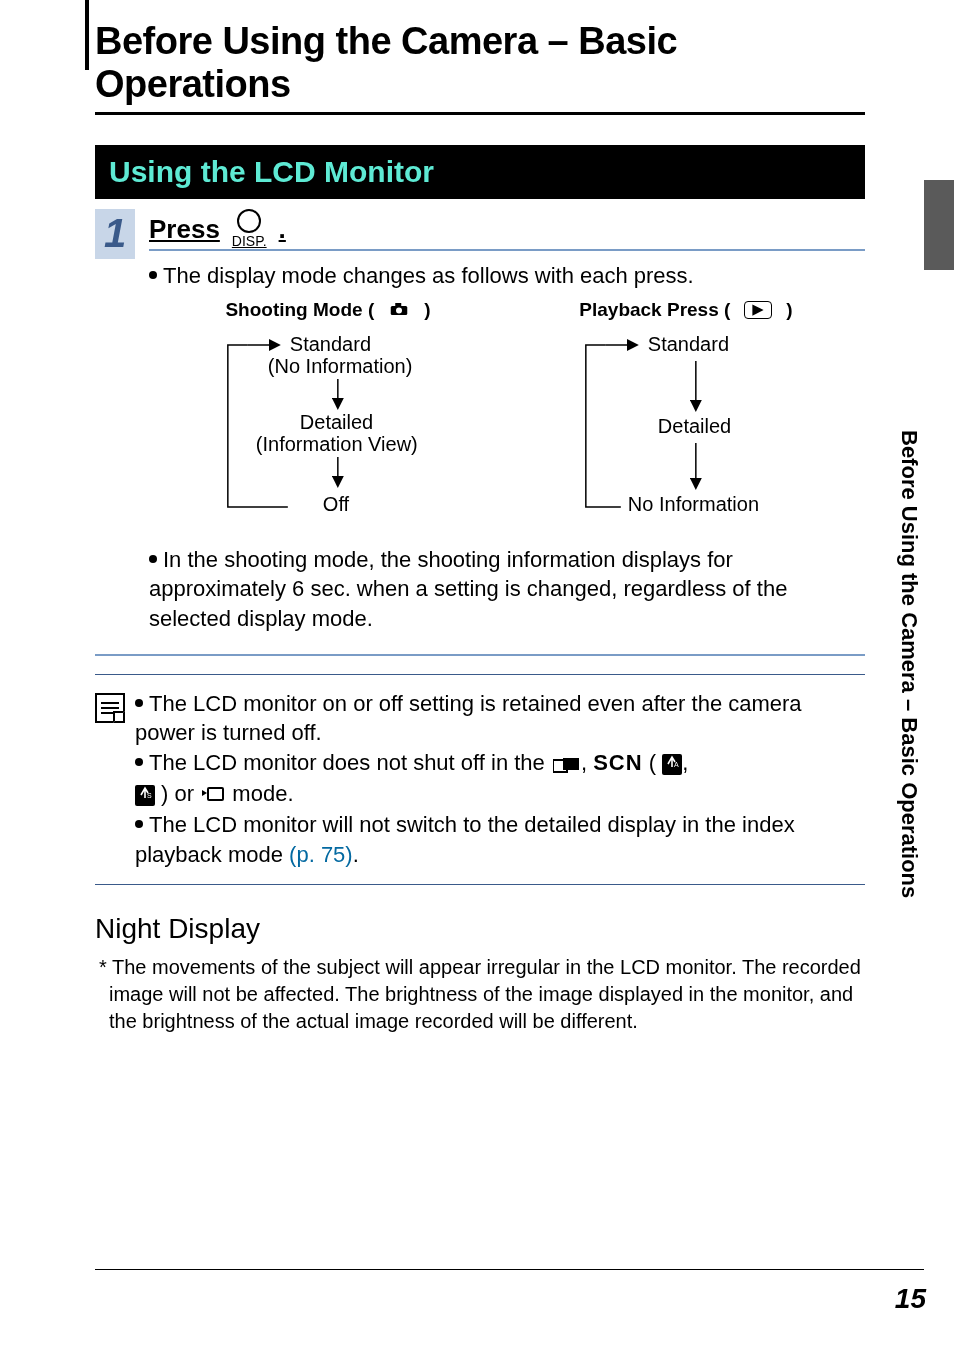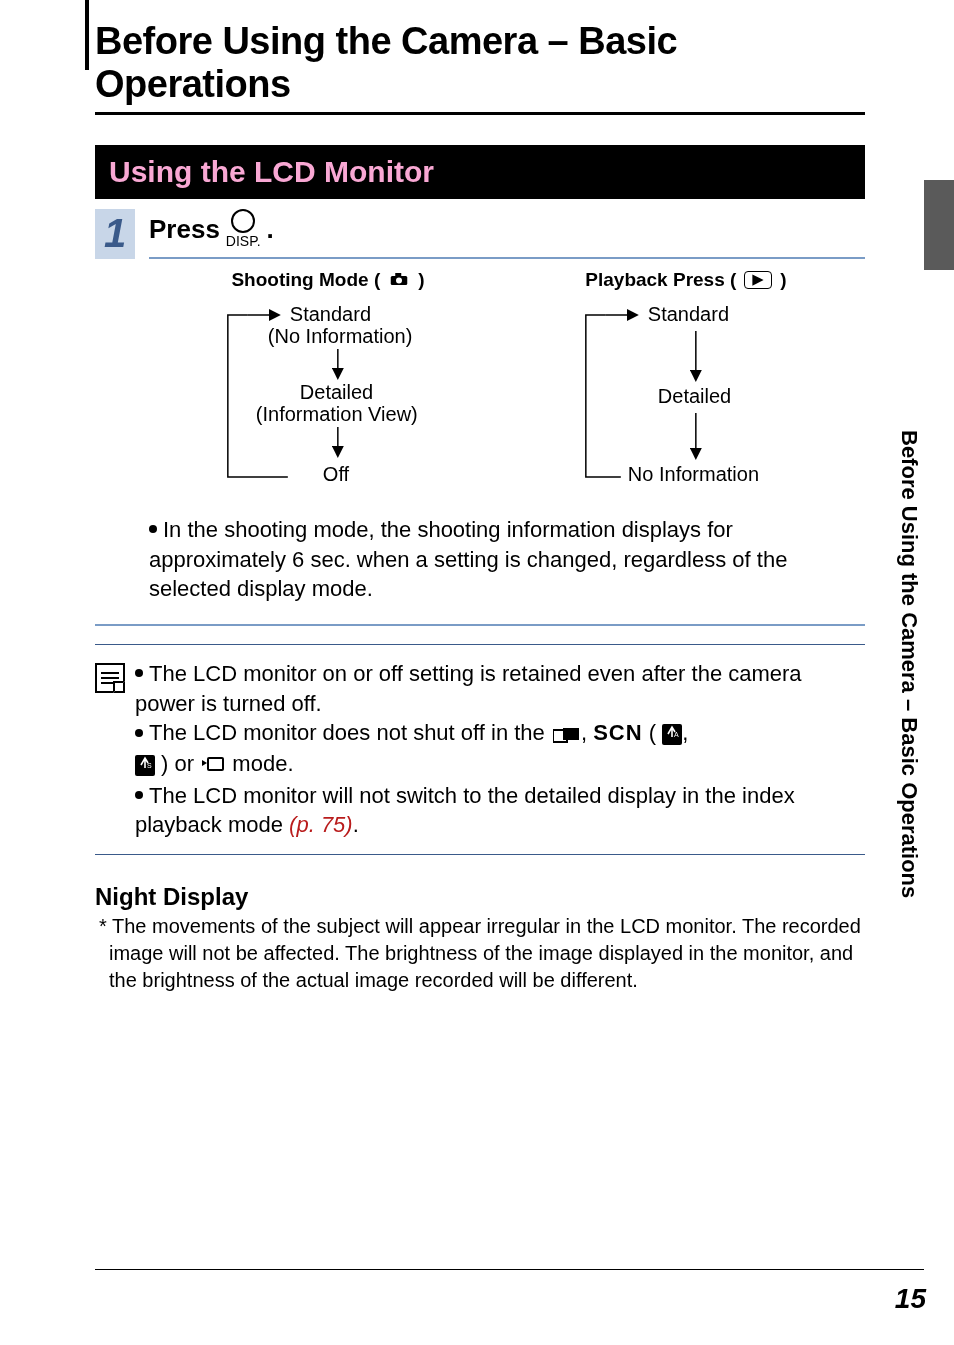--- a/index.html
+++ b/index.html
@@ -61,21 +61,21 @@
   .chapter-rule {
     position: absolute;
     left: -10px;
     top: -20px;
     width: 4px;
     height: 70px;
     background: #000;
   }
   .section-bar {
     background: #000;
-    color: #f9a8d4;
+    color: #5eead4;
     font-weight: 900;
     font-size: 30px;
     padding: 10px 14px;
     margin-bottom: 10px;
     font-family: Arial, sans-serif;
   }
   .step-row {
     display: flex;
     border-bottom: 2px solid #7a9cc6;
     padding-bottom: 12px;
@@ -95,24 +95,25 @@
     height: 50px;
   }
   .step-body {
     flex: 1;
     padding-left: 14px;
   }
   .step-head {
     font-size: 26px;
     font-weight: 900;
     border-bottom: 2px solid #7a9cc6;
-    padding-bottom: 8px;
     margin-bottom: 10px;
     display: flex;
     align-items: center;
+    gap: 6px;
+    text-decoration: underline;
   }
   .disp-btn {
     display: inline-flex;
     flex-direction: column;
     align-items: center;
     font-weight: normal;
     margin: 0 6px;
   }
   .disp-circle {
     width: 24px; height: 24px; border: 2px solid #000; border-radius: 50%;
@@ -131,21 +132,21 @@
     width: 48%;
     text-align: center;
   }
   .diag-title {
     font-weight: bold;
     font-size: 19px;
     margin-bottom: 6px;
     display: flex;
     justify-content: center;
     align-items: center;
-    gap: 8px;
+    gap: 14px;
   }
   .mode-icon {
     display: inline-flex;
     align-items: center;
     justify-content: center;
     border: 1.5px solid #000;
     border-radius: 4px;
     padding: 1px 4px;
     font-size: 14px;
     height: 18px;
@@ -174,26 +175,26 @@
     clip-path: polygon(0 0, 100% 0, 0 100%);
     border:none;
     border-top: 2px solid #000;
     border-left: 2px solid #000;
   }
   .note-body { flex: 1; font-size: 22px; line-height: 1.35; }
   .note-body .dot { display:inline-block; width:8px; height:8px; background:#000; border-radius:50%; vertical-align: middle; margin-right: 6px; position:relative; top:-2px;}
   .inline-icon {
     display:inline-block; vertical-align: middle; margin: 0 2px;
   }
-  .link { color: #b91c1c; font-style: italic; }
+  .link { color: #0369a1; }
 
   h2.subheading {
-    font-size: 24px;
-    font-weight: 700;
-    margin: 6px 0 2px 0;
+    font-size: 28px;
+    font-weight: 400;
+    margin: 6px 0 9px 0;
   }
   .para { font-size: 22px; line-height: 1.4; margin-bottom: 6px; }
   .footnote { font-size: 20px; line-height: 1.35; padding-left: 14px; text-indent: -10px; }
 
   
   .cam-glyph { width:18px; height:14px; }
   .play-glyph { width:18px; height:14px; }
   .scn-badge { display:inline-block; background:#000; color:#fff; font-size:14px; padding:1px 3px; border-radius:2px; vertical-align:middle; }
   .pano-glyph svg { vertical-align: middle; }
 </style>
@@ -219,20 +220,23 @@
     <div class="step-body">
       <div class="step-head">
         <span>Press</span>
         <span class="disp-btn">
           <span class="disp-circle"></span>
           <span class="disp-label">DISP.</span>
         </span>
         <span>.</span>
       </div>
 
+      <div class="bullet-block">
+        <span class="dot"></span><span>The display mode changes as follows with each press.</span>
+      </div>
 
       <div class="diagram-row">
 
         <div class="diag-col">
           <div class="diag-title">
             <span>Shooting Mode (</span>
             <span class="inline-icon">
               <svg class="cam-glyph" viewBox="0 0 24 18">
                   <rect x="1" y="5" width="22" height="12" rx="2" fill="#000"></rect>
                   <rect x="7" y="1" width="8" height="5" fill="#000"></rect>

